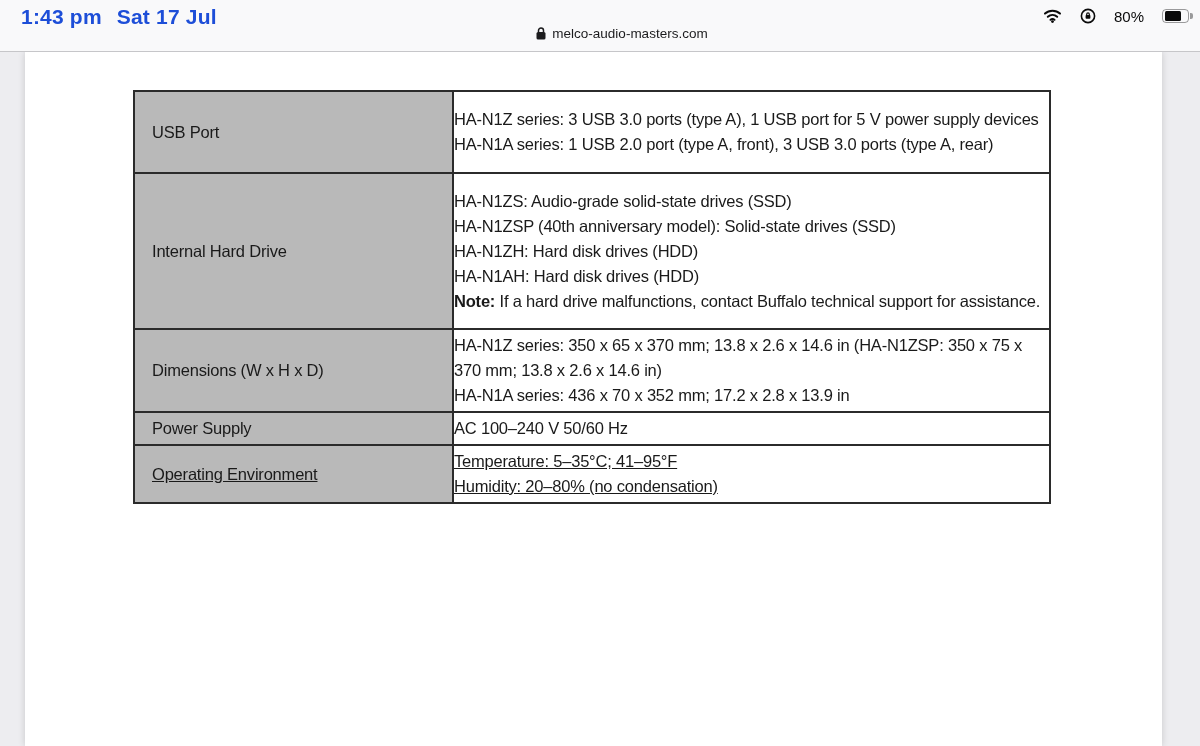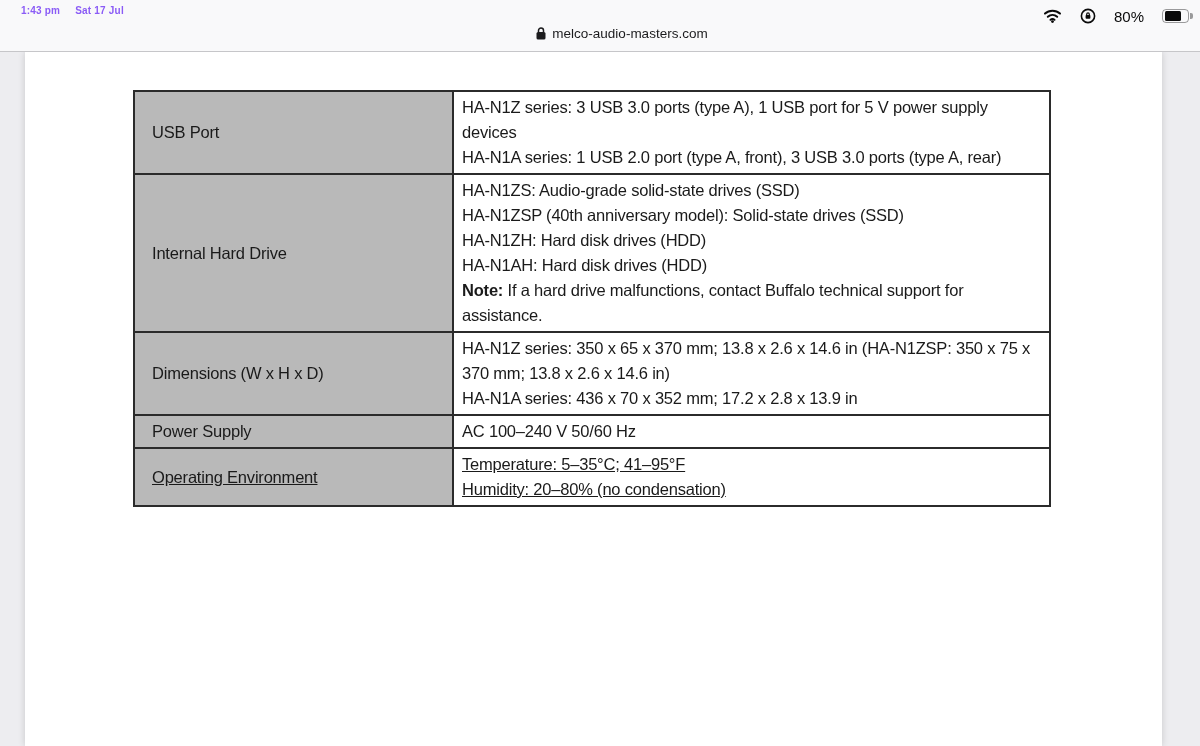--- a/index.html
+++ b/index.html
@@ -2,22 +2,22 @@
 <html><head>
 <meta charset="utf-8">
 <style>
   html,body{margin:0;padding:0;background:#fff;}
   .frame{position:relative;width:1200px;height:746px;overflow:hidden;
          font-family:"Liberation Sans",sans-serif;background:#ededf0;}
 
   
   .toolbar{position:absolute;left:0;top:0;width:1200px;height:51px;
            background:#f9f9fa;border-bottom:1px solid #c6c6c9;z-index:5;}
-  .time-date{position:absolute;left:21px;top:5px;font-size:10px;font-weight:600;
-             color:#8b5cf6;letter-spacing:.2px;white-space:nowrap;}
+  .time-date{position:absolute;left:21px;top:5px;font-size:21px;font-weight:600;
+             color:#1d4ed8;letter-spacing:.2px;white-space:nowrap;}
   .time-date .date{margin-left:15px;}
   .address-bar{position:absolute;left:0;right:0;top:23px;height:20px;
                display:flex;justify-content:center;align-items:center;gap:6px;
                font-size:13.5px;color:#1b1b1d;padding-left:44px;}
   .right-icons{position:absolute;right:11px;top:5px;height:22px;
                display:flex;align-items:center;gap:18px;}
   .pct{font-size:15px;font-weight:500;color:#0a0a0a;}
   .battery{position:relative;width:25px;height:12.5px;border:1.5px solid rgba(0,0,0,.38);
            border-radius:4px;}
   .battery .fill{position:absolute;left:1.5px;top:1.5px;bottom:1.5px;width:16px;
@@ -30,21 +30,21 @@
   .content{position:absolute;left:0;top:52px;right:0;bottom:0;background:#ededf0;}
   .page{position:absolute;left:25px;top:0;width:1137px;height:694px;background:#ffffff;
         box-shadow:0 0 7px rgba(0,0,0,.16);}
 
   
   table.spec{position:absolute;left:133px;top:90px;width:918px;
              border-collapse:collapse;table-layout:fixed;
              font-size:16.5px;line-height:25px;letter-spacing:-.2px;color:#1a1a1a;}
   table.spec td{border:2px solid #2b2b2b;vertical-align:middle;}
   td.label-cell{width:292px;background:#b9b9b9;padding:2px 8px 2px 17px;}
-  td.value-cell{background:#fff;padding:3px 8px;}
+  td.value-cell{background:#fff;padding:3px 0;}
   .value-line b{font-weight:700;}
   tr:nth-child(1){height:82px;}
   tr:nth-child(2){height:156px;}
   tr:nth-child(3){height:80px;}
   tr:nth-child(4){height:30px;}
   tr:nth-child(5){height:30px;text-decoration:underline;}
   tr:nth-child(6){height:30px;}
   tr:nth-child(7){height:53px;}
 </style>
 </head>

